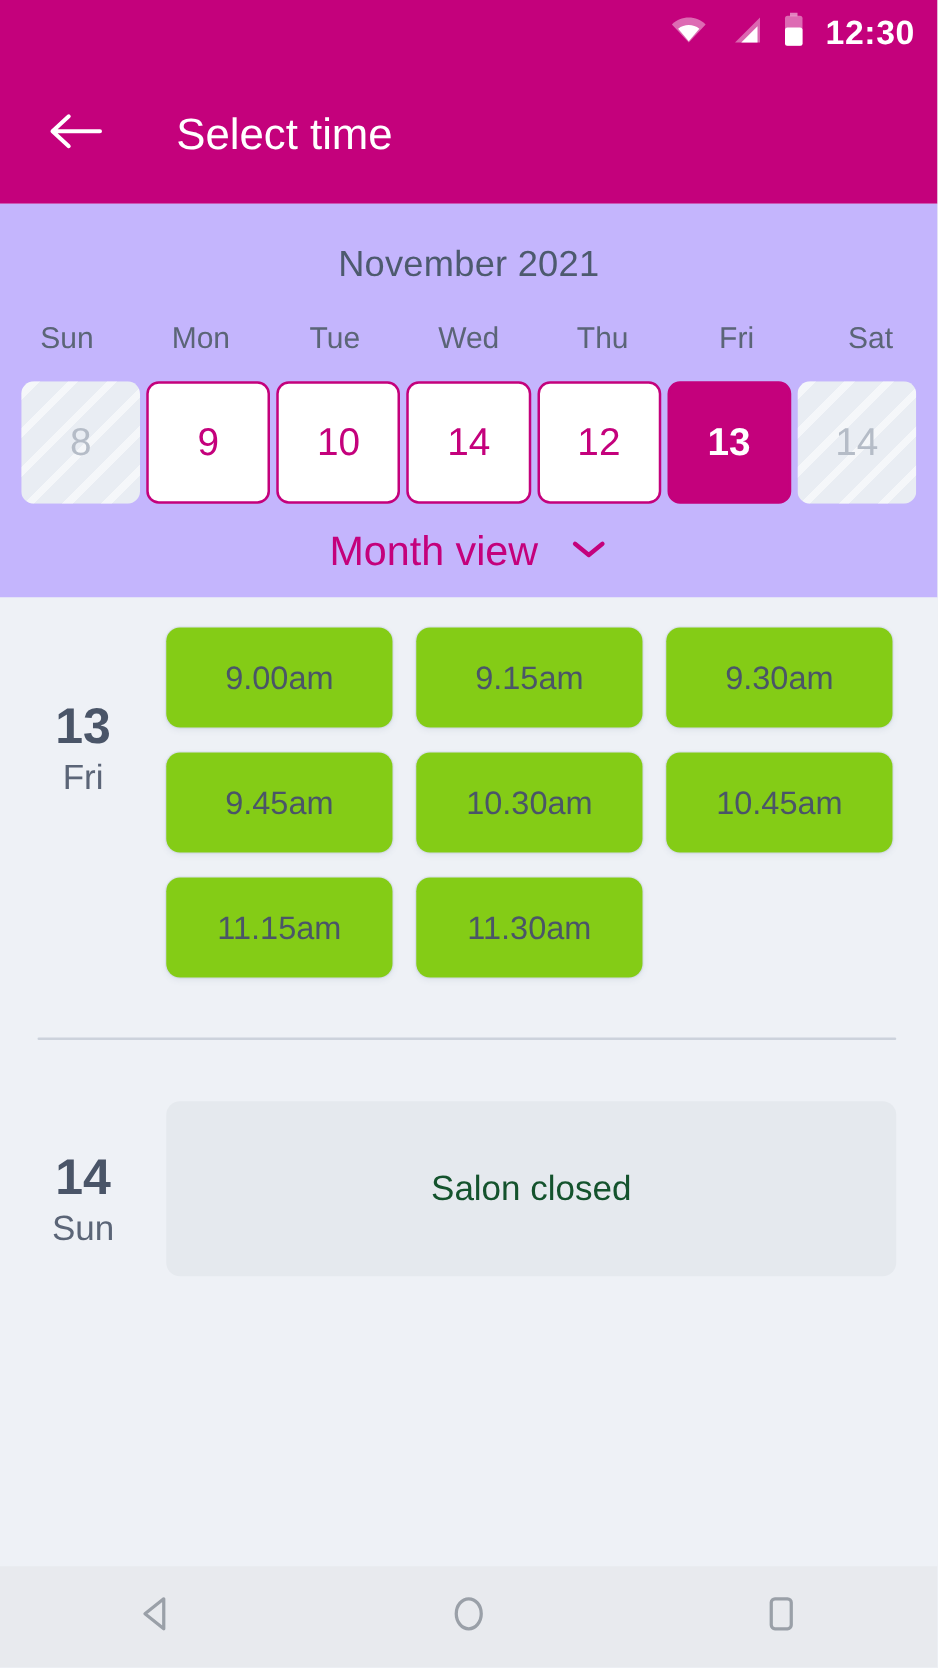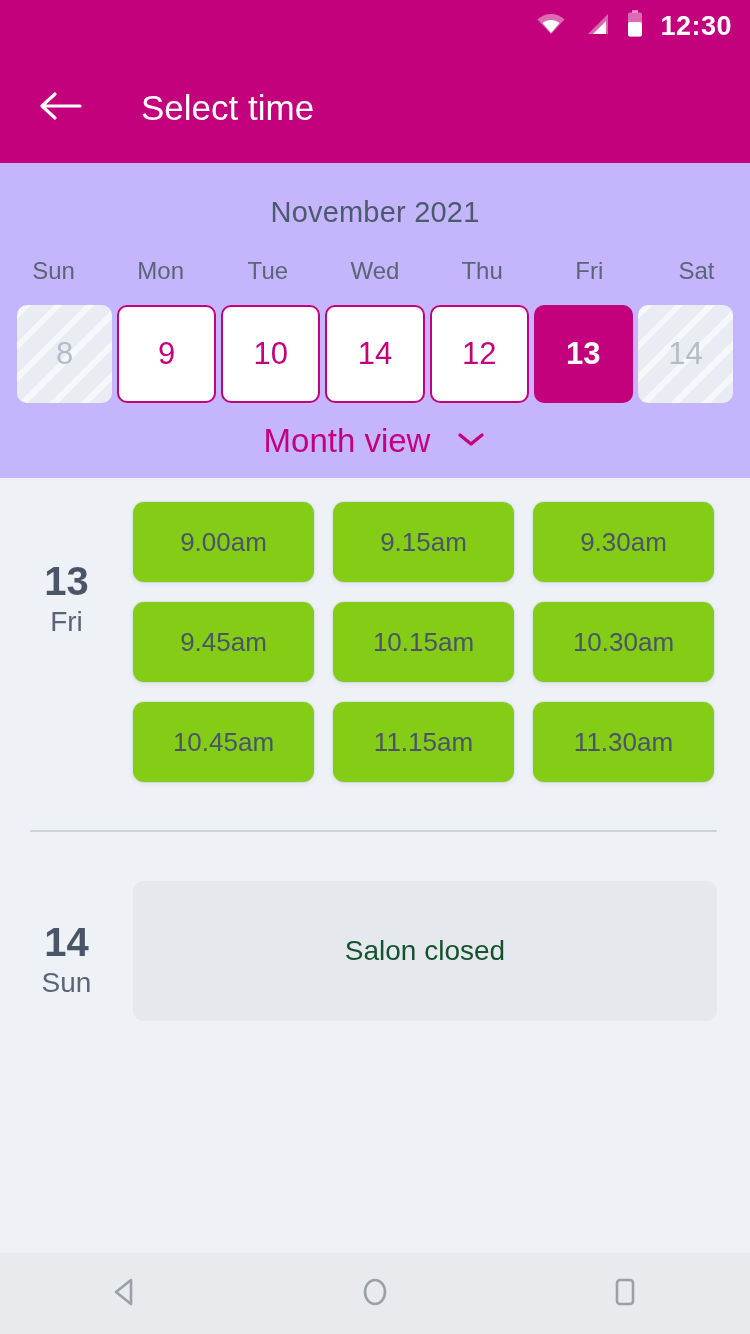--- a/index.html
+++ b/index.html
@@ -204,21 +204,20 @@
     <div class="day-group">
       <div class="day-label">
         <div class="dnum">13</div>
         <div class="dname">Fri</div>
       </div>
       <div class="slots">
         <div class="slot">9.00am</div>
         <div class="slot">9.15am</div>
         <div class="slot">9.30am</div>
         <div class="slot">9.45am</div>
-        <div class="slot">10.15am</div>
         <div class="slot">10.30am</div>
         <div class="slot">10.45am</div>
         <div class="slot">11.15am</div>
         <div class="slot">11.30am</div>
       </div>
     </div>
 
     <div class="divider"></div>
 
     <div class="closed-group">

